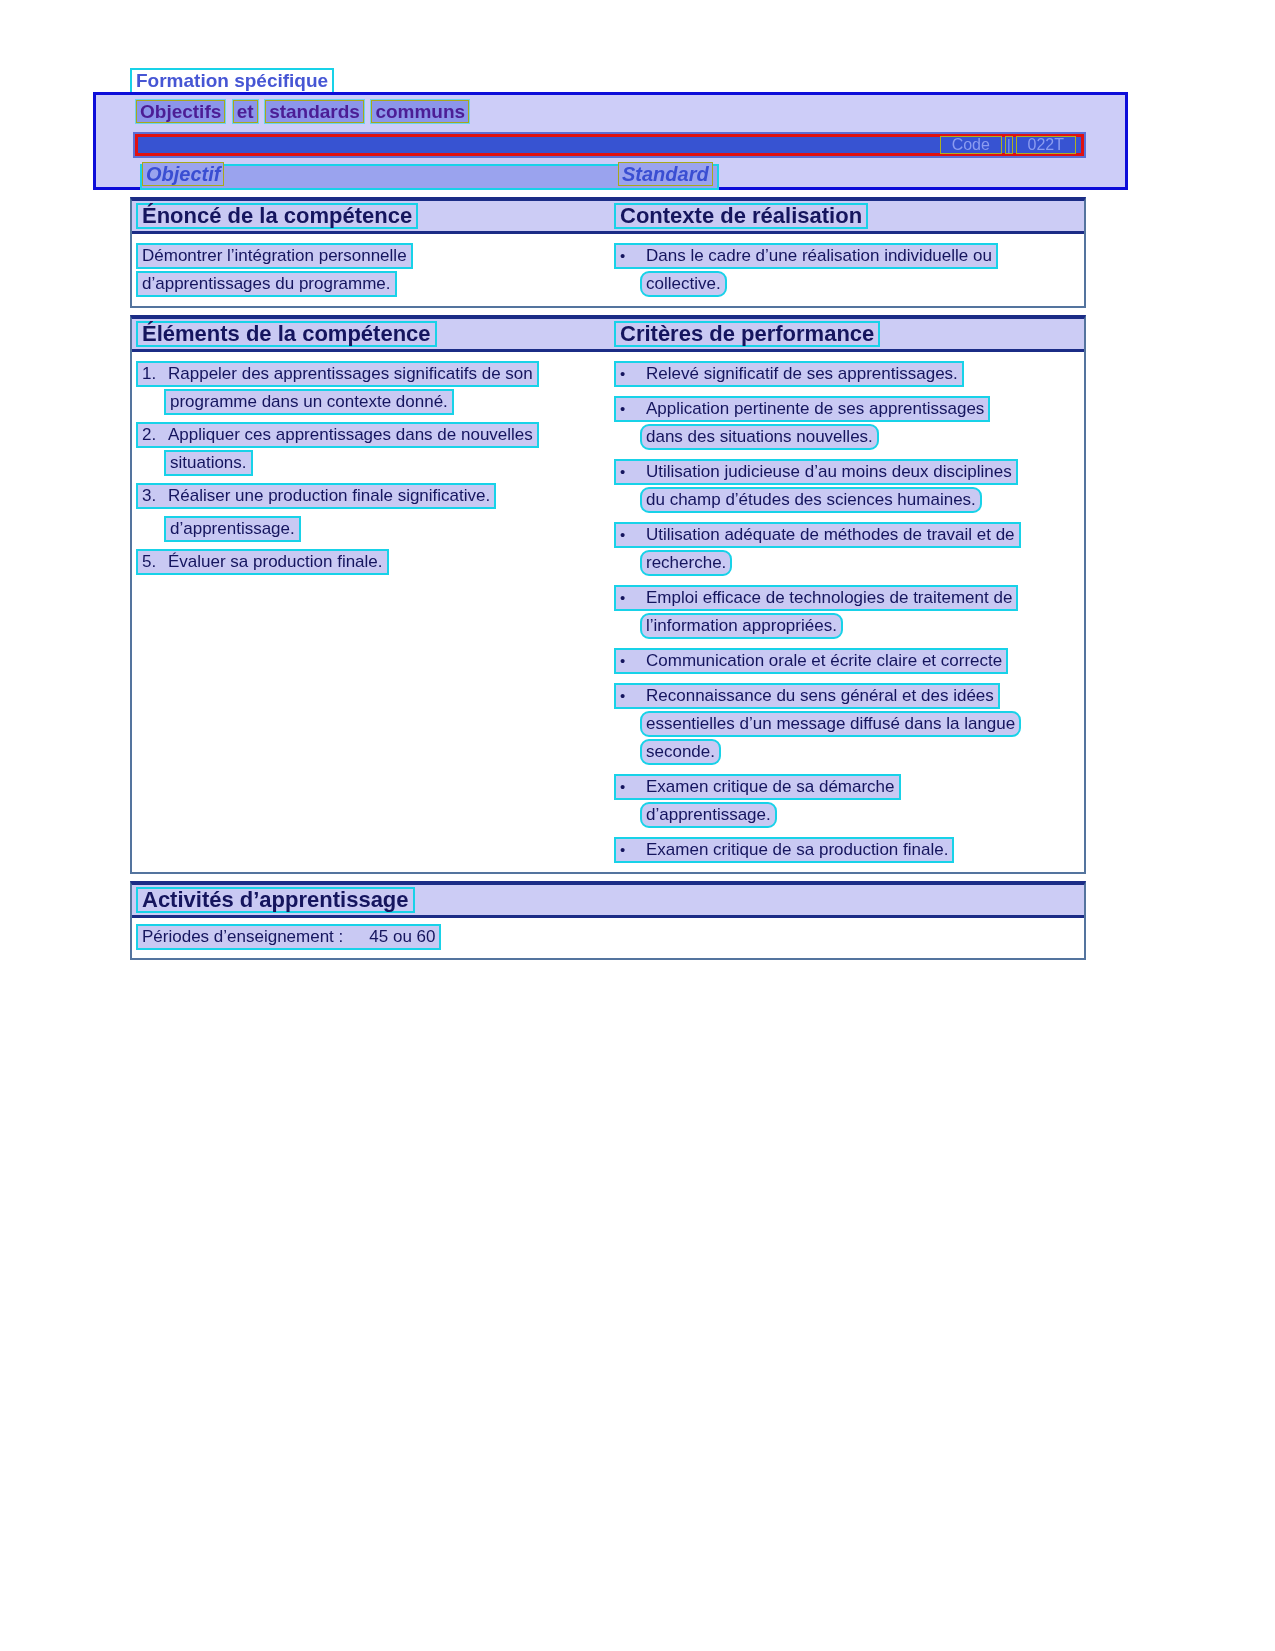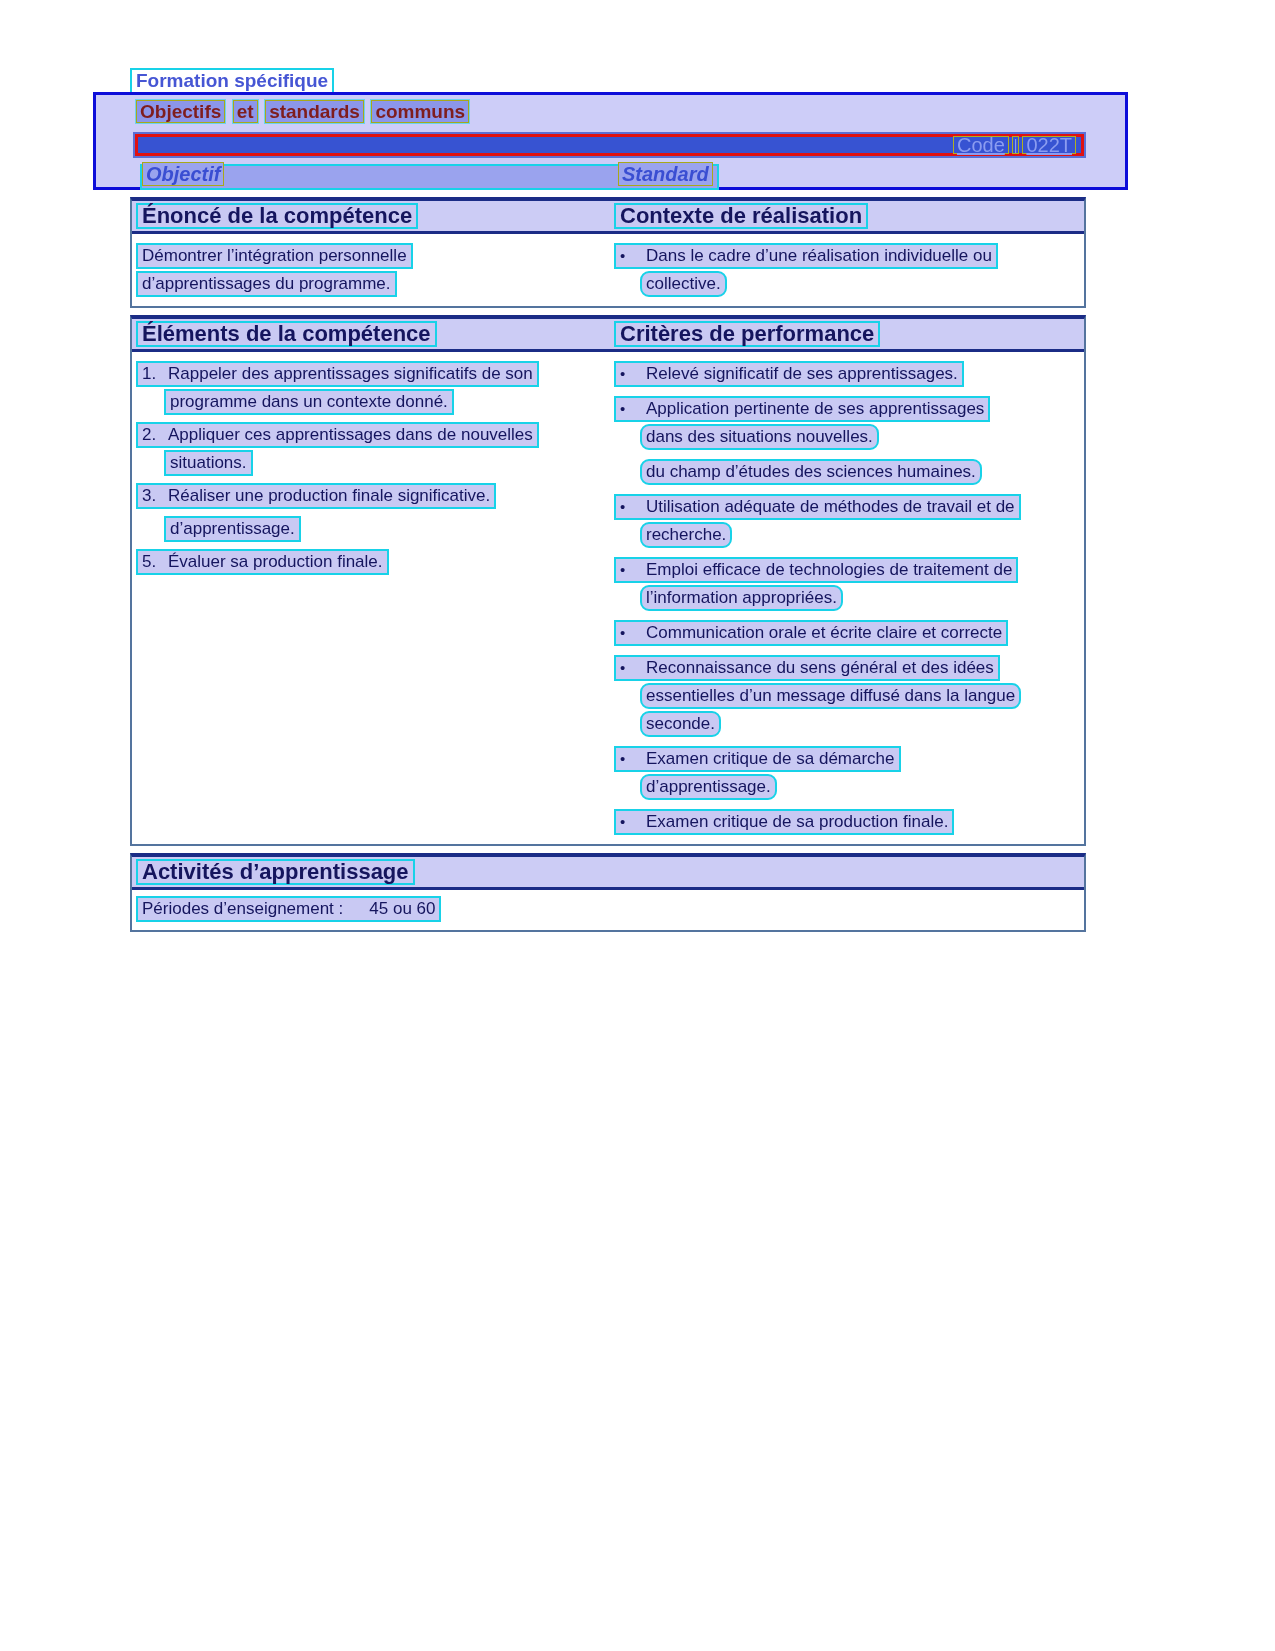--- a/index.html
+++ b/index.html
@@ -8,31 +8,31 @@
 
   
   .formation{position:absolute;left:130px;top:68px;}
   .hl-clear{border:2px solid #18d2e8;background:transparent;color:#4656d4;font-weight:bold;
             font-size:19px;padding:0 4px;display:inline-block;line-height:22px;}
 
   
   .outer-box{position:absolute;left:93px;top:92px;width:1029px;height:92px;
              background:#cdcdf8;border:3px solid #0d0dd9;}
   .subsection{position:absolute;left:40px;top:5px;white-space:nowrap;}
-  .word{display:inline-block;border:1px solid #a8a81a;background:#8c96ea;color:#7f1d1d;
+  .word{display:inline-block;border:1px solid #a8a81a;background:#8c96ea;color:#4c1d95;
         font-weight:bold;font-size:19px;line-height:21px;padding:0 3px;margin-right:3px;
         box-shadow:0 0 0 1px rgba(28,214,230,.55);}
 
   
   .banner-strip{position:absolute;left:37px;top:37px;width:953px;height:26px;background:#5b6fd6;}
   .banner-inner{position:absolute;left:2px;right:2px;top:2px;bottom:2px;background:#3753d2;
                 border:3px solid #e01111;display:flex;justify-content:flex-end;align-items:center;
                 padding-right:5px;gap:3px;}
-  .code-box{border:1px solid #b0b020;color:#8b9cf0;font-size:20px;line-height:16px;
-            padding:0 3px;display:inline-block;text-decoration:underline;}
+  .code-box{border:1px solid #b0b020;color:#8b9cf0;font-size:16px;line-height:16px;
+            padding:0 11px;display:inline-block;}
   .code-sep{border:1px solid #b0b020;color:#8b9cf0;font-size:14px;line-height:16px;
             padding:0 1px;display:inline-block;}
 
   
   .os-row{position:absolute;left:44px;top:69px;width:960px;height:24px;}
   .os-strip{position:absolute;left:0;top:0;width:575px;height:22px;background:#9aa3ee;
             border:2px solid #18d2e8;}
   .os-word{position:absolute;top:-2px;font-weight:bold;font-style:italic;font-size:20px;
            line-height:22px;color:#3a4ed2;border:1px solid #a8a81a;background:#9aa3ee;padding:0 3px;}
   .os-left{left:2px;}
@@ -162,20 +162,21 @@
           </div>
         <div class="col-right bullet-list">
             <div class="li-item">
               <div class="li-line"><span class="hl"><span class="mk">•</span>Relevé significatif de ses apprentissages.</span></div>
             </div>
             <div class="li-item">
               <div class="li-line"><span class="hl"><span class="mk">•</span>Application pertinente de ses apprentissages</span></div>
               <div class="li-line cont"><span class="hl">dans des situations nouvelles.</span></div>
             </div>
             <div class="li-item">
+              <div class="li-line"><span class="hl"><span class="mk">•</span>Utilisation judicieuse d’au moins deux disciplines</span></div>
               <div class="li-line cont"><span class="hl">du champ d’études des sciences humaines.</span></div>
             </div>
             <div class="li-item">
               <div class="li-line"><span class="hl"><span class="mk">•</span>Utilisation adéquate de méthodes de travail et de</span></div>
               <div class="li-line cont"><span class="hl">recherche.</span></div>
             </div>
             <div class="li-item">
               <div class="li-line"><span class="hl"><span class="mk">•</span>Emploi efficace de technologies de traitement de</span></div>
               <div class="li-line cont"><span class="hl">l’information appropriées.</span></div>
             </div>

